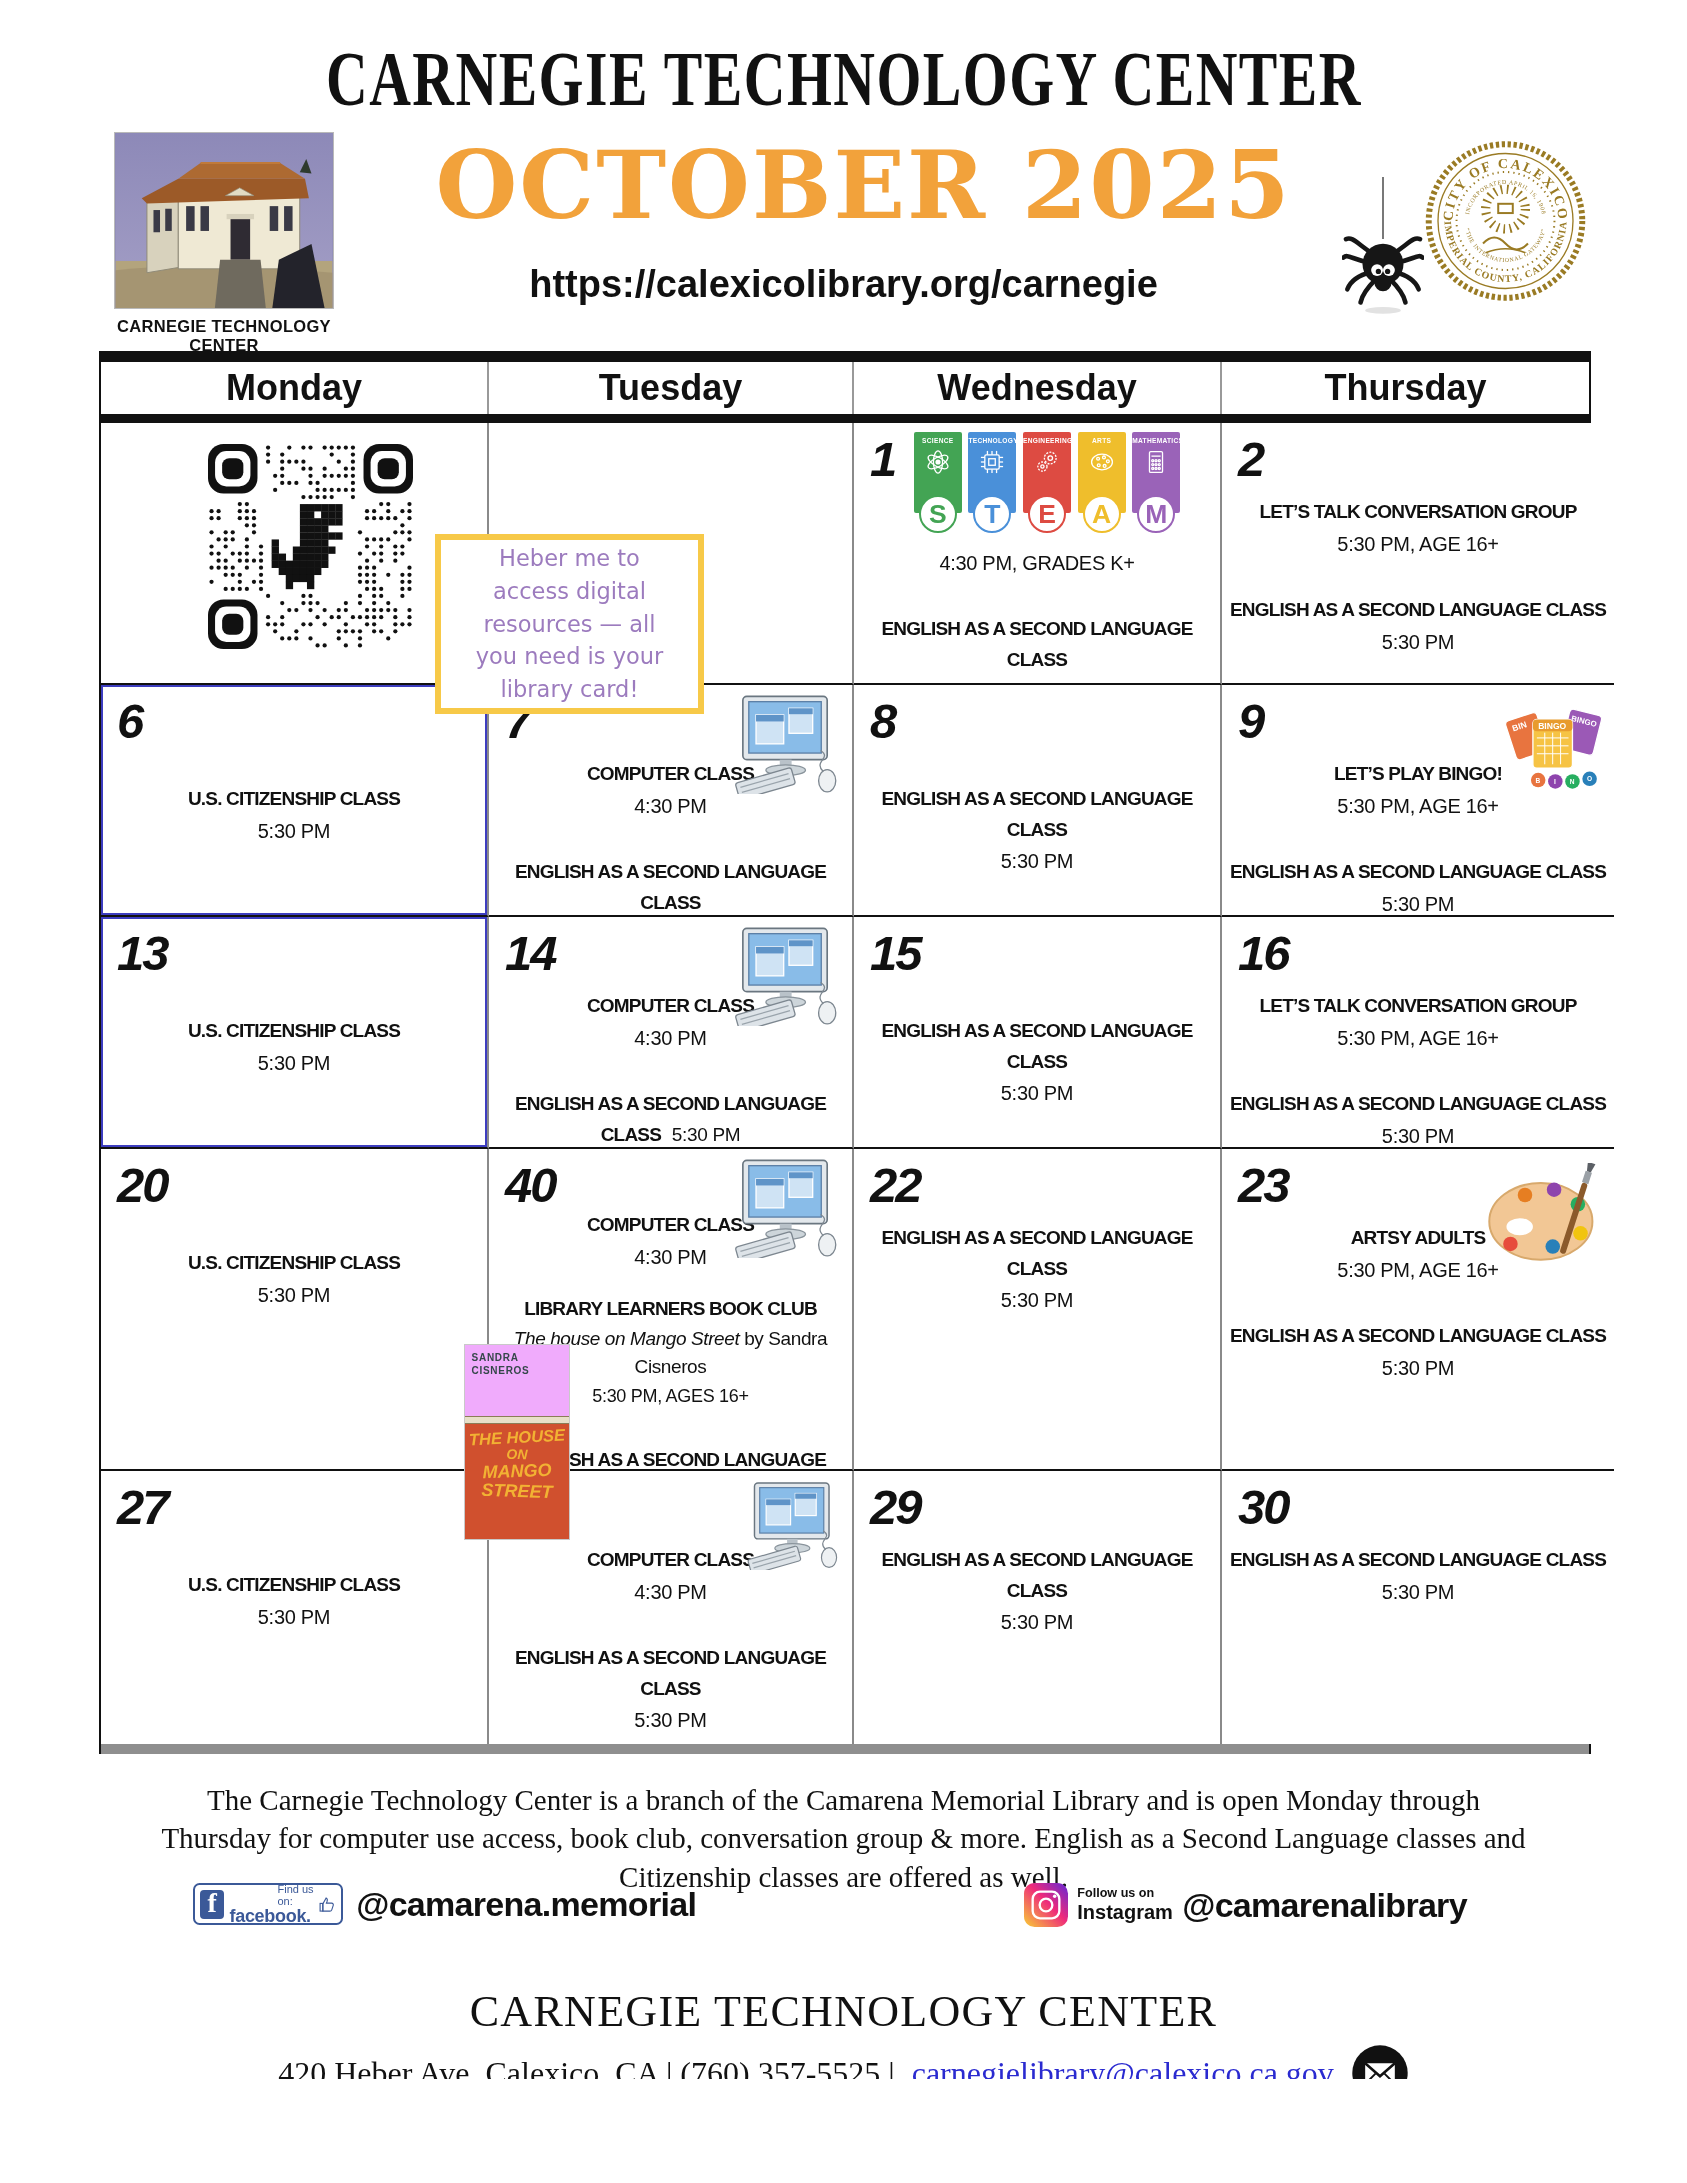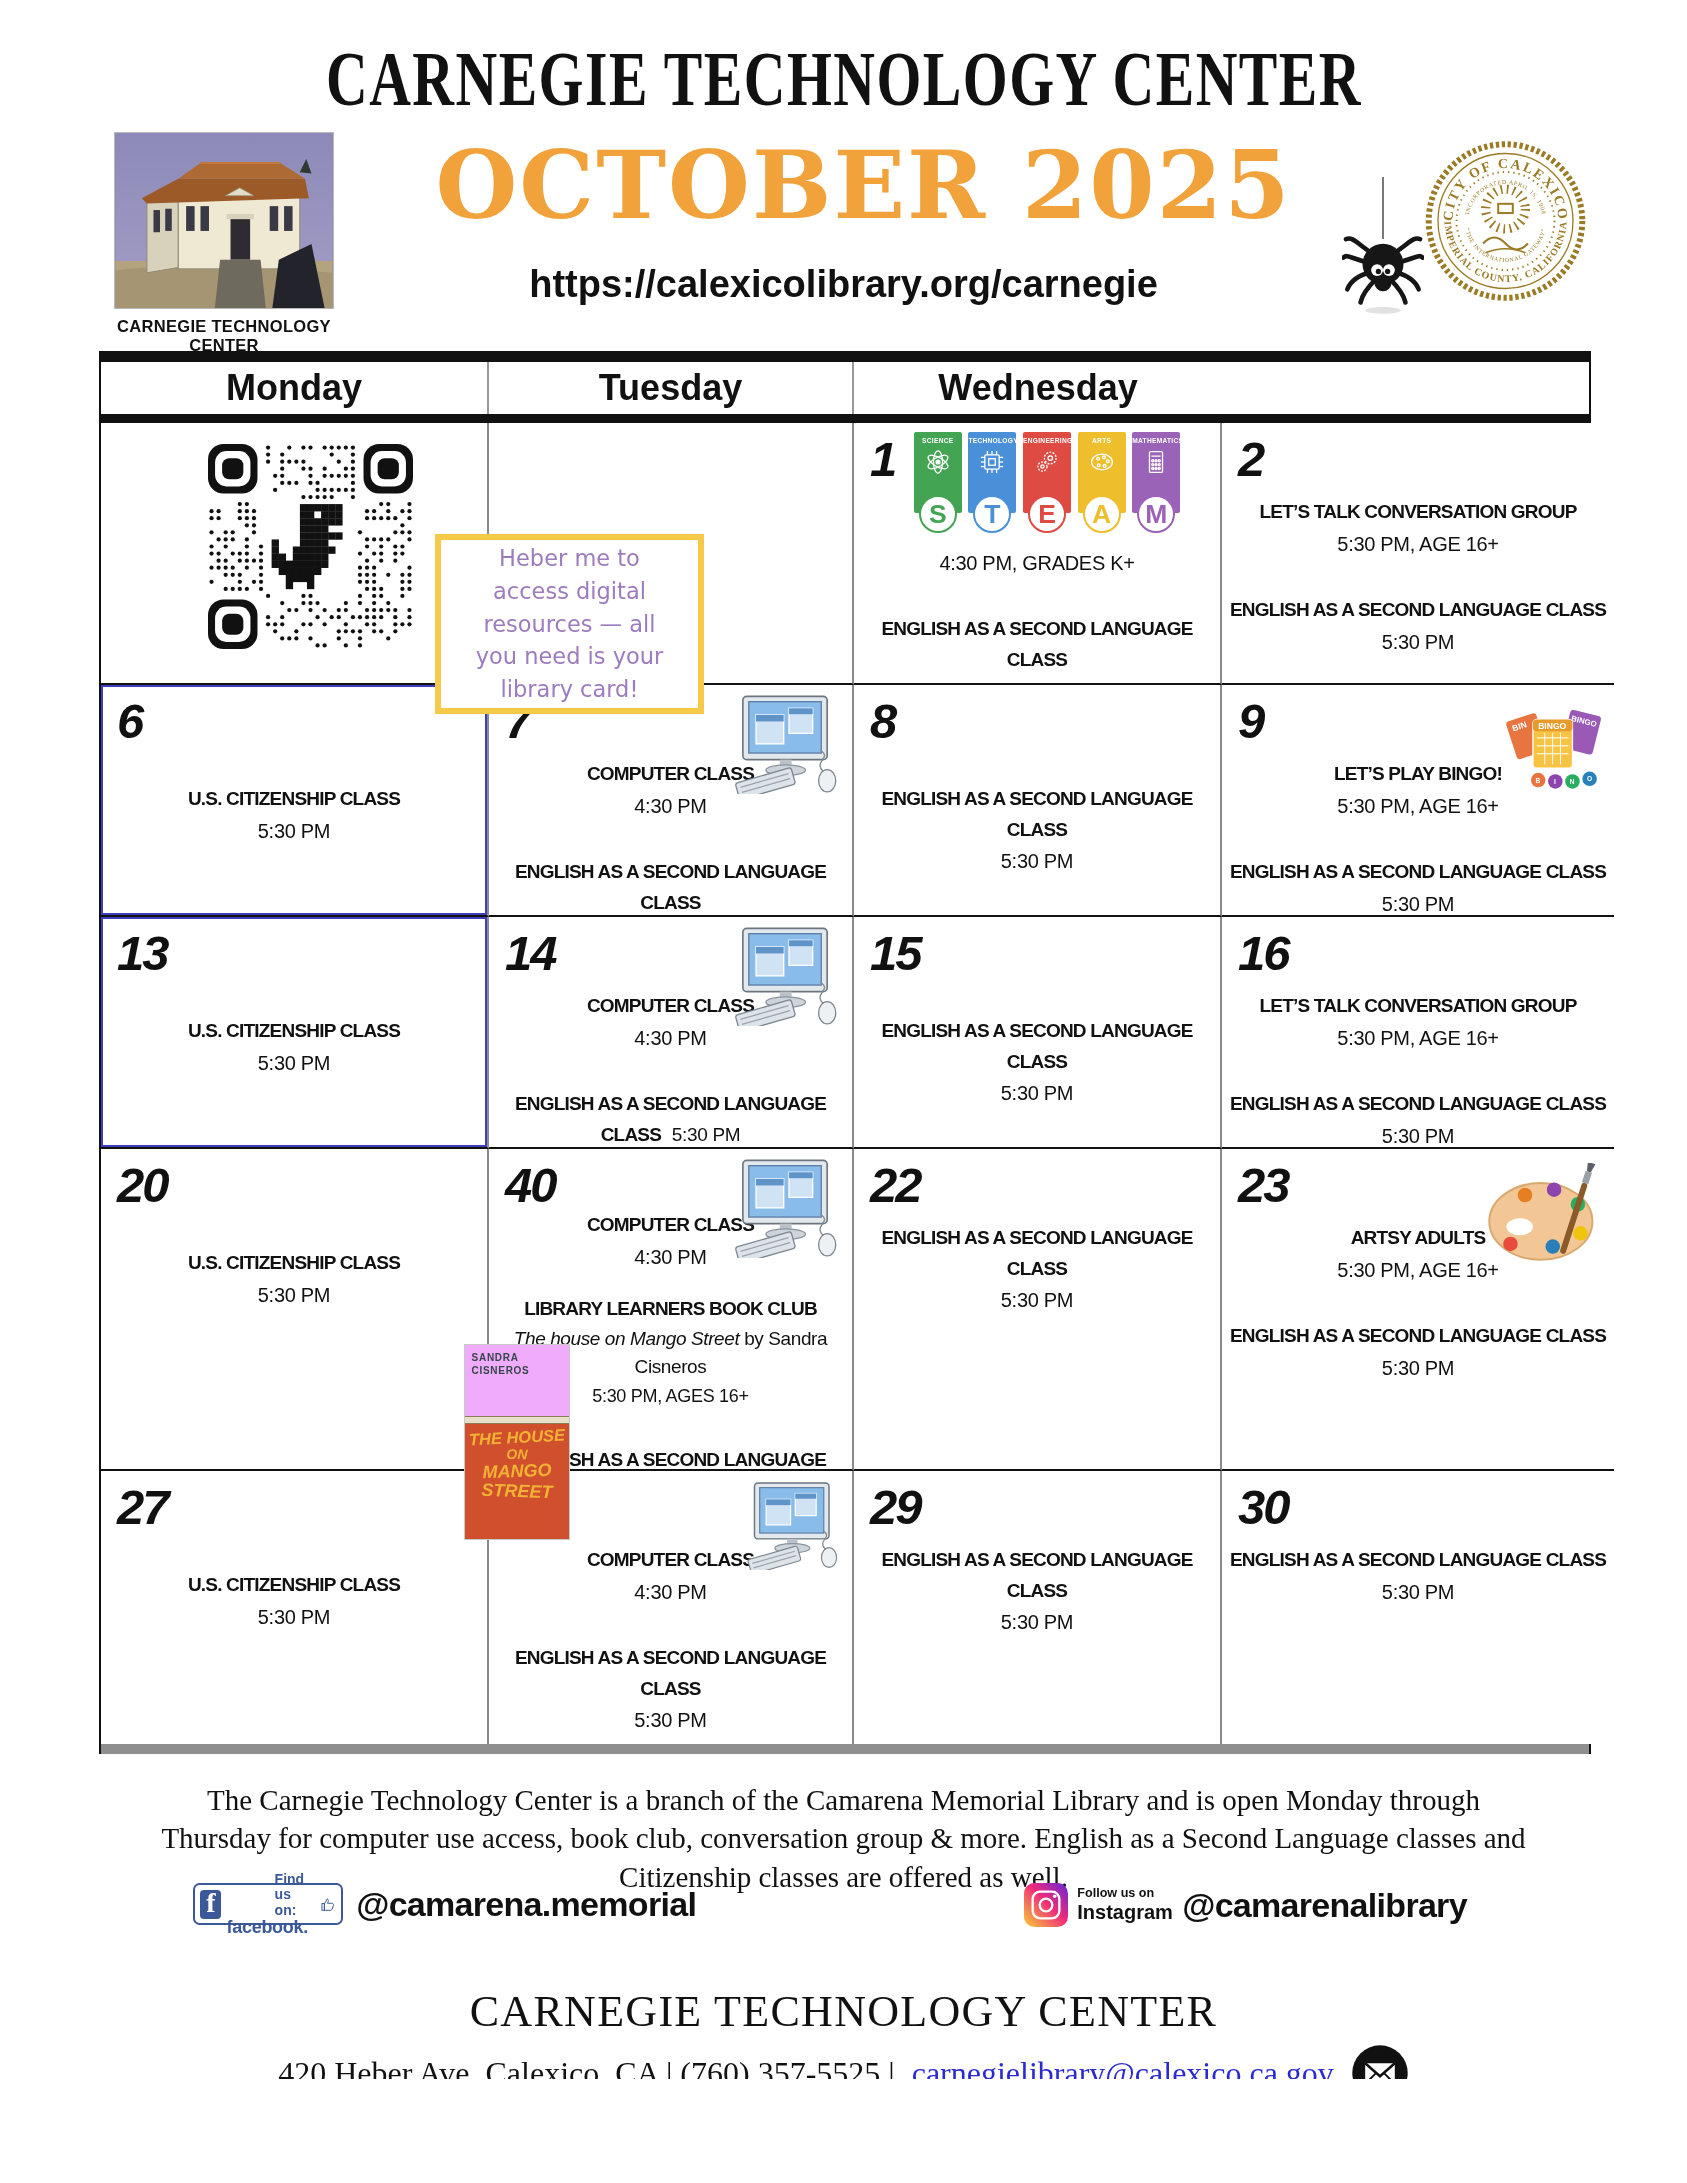--- a/index.html
+++ b/index.html
@@ -81,21 +81,21 @@
   .cal-bar-bottom { height:10.6px; background:#8f8f8f; }
 
   
   .about { position:absolute; top:1781px; left:149px; width:1389px; text-align:center;
     font-family:"Liberation Serif", serif; font-size:29px; line-height:1.32; }
   .fb-group { position:absolute; left:193px; top:1883px; display:flex; align-items:center; gap:13.2px; }
   .fb-box { width:150px; height:42px; border:2.6px solid #3b5998; border-radius:6.6px; background:#fff;
     display:flex; align-items:center; padding:2.6px 5.3px; gap:5.3px; }
   .fb-f { width:29px; height:29px; background:#3b5998; border-radius:4px; color:#fff; font-weight:bold;
     font-size:28px; line-height:26.5px; text-align:center; font-family:"Liberation Serif", serif; }
-  .fb-find { font-size:14px; font-weight:bold; color:#3b5998; line-height:1.1;padding-left:48px; }
+  .fb-find { font-size:11px; font-weight:normal; color:#3b5998; line-height:1.1;padding-left:48px; }
   .fb-name { font-size:18px; font-weight:bold; color:#3b5998; line-height:1; letter-spacing:-0.3px; }
   .handle { font-size:34px; font-weight:bold; letter-spacing:-0.7px; }
   .ig-group { position:absolute; left:1024px; top:1883px; display:flex; align-items:center; gap:9.3px; }
   .ig-icon { width:44px; height:44px; border-radius:10.6px;
     background:linear-gradient(45deg,#f9ce34,#ee2a7b 55%,#6228d7); display:flex; align-items:center; justify-content:center; }
   .ig-text div:first-child { font-size:12.6px; font-weight:bold; line-height:1.1; }
   .ig-text div:last-child { font-size:20px; font-weight:bold; line-height:1.1; }
   .f-title { position:absolute; top:1986px; left:0; width:100%; text-align:center;
     font-family:"Liberation Serif", serif; font-size:44px; letter-spacing:1.3px; }
   .f-addr { position:absolute; top:2044px; left:0; width:100%; display:flex; justify-content:center;
@@ -195,20 +195,21 @@
       <textPath href="#arcGate" startOffset="50%" text-anchor="middle">“THE INTERNATIONAL GATEWAY”</textPath>
     </text>
   </svg>
 
   <div class="cal">
     <div class="cal-bar-top"></div>
     <div class="cal-head">
       <div class="dh">Monday</div>
       <div class="dh">Tuesday</div>
       <div class="dh">Wednesday</div>
+      <div class="dh">Thursday</div>
     </div>
     <div class="cal-bar-mid"></div>
 
     <div class="cal-body">
 
       <div class="cell">
         <svg id="qr-svg" class="qr" viewBox="0 0 310 310" xmlns="http://www.w3.org/2000/svg">
             <rect x="0" y="0" width="310" height="310" fill="#fff"></rect>
             <circle cx="90.86206896551724" cy="5.344827586206897" r="3.206896551724138" fill="#111"></circle>
             <circle cx="122.93103448275863" cy="5.344827586206897" r="3.206896551724138" fill="#111"></circle>

